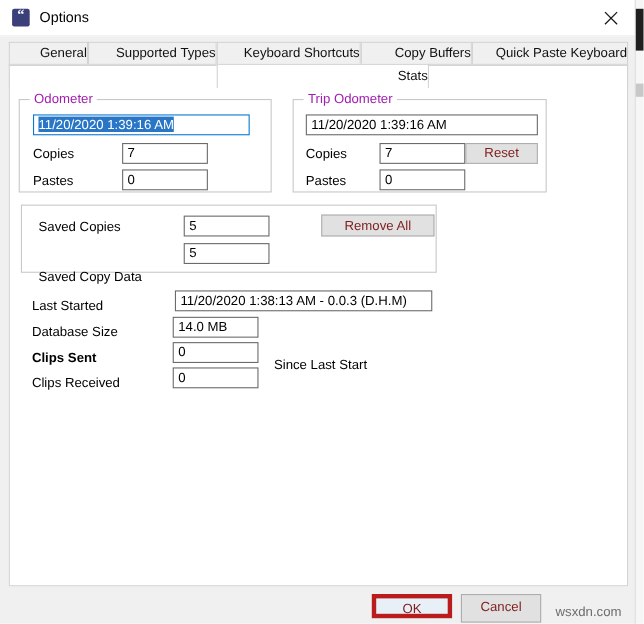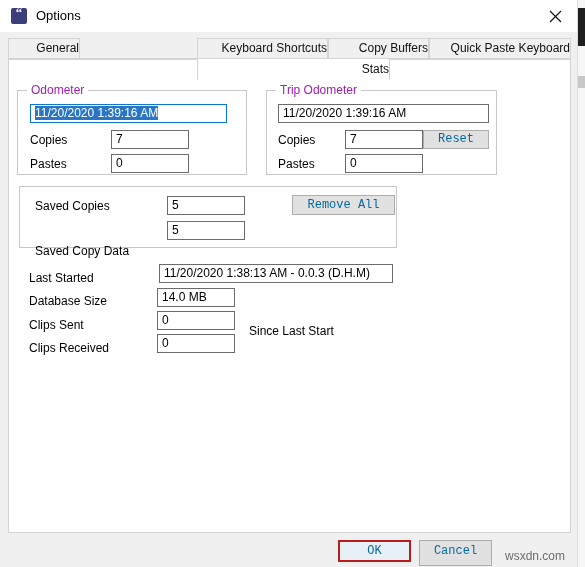--- a/index.html
+++ b/index.html
@@ -154,29 +154,29 @@
     color: #000000;
     white-space: nowrap;
   }
 
   
   .btn {
     position: absolute;
     box-sizing: border-box;
     background: #e1e1e1;
     border: 1px solid #adadad;
-    font-family: Liberation Mono, monospace;
-    font-size: 12px;
-    color: #0369a1;
+    font-family: Liberation Sans, sans-serif;
+    font-size: 12px;
+    color: #7f1d1d;
     text-align: center;
     white-space: nowrap;
     cursor: default;
   }
   .btn.default {
-    border: 2px solid #b91c1c;
+    border: 4px solid #b91c1c;
     background: #e8f0f7;
   }
 
   
   #footer { position: absolute; left: 0; top: 533px; width: 578px; height: 34px; }
   #watermark {
     position: absolute;
     left: 505px; top: 549px;
     font-size: 12px;
     color: #6d6d6d;
@@ -213,20 +213,21 @@
     <div id="close-btn">
       <svg width="13" height="13" viewBox="0 0 13 13" aria-hidden="true">
         <line x1="1" y1="1" x2="12" y2="12" stroke="#1a1a1a" stroke-width="1.2"></line>
         <line x1="12" y1="1" x2="1" y2="12" stroke="#1a1a1a" stroke-width="1.2"></line>
       </svg>
     </div>
   </div>
 
   <div id="tabstrip">
     <div class="tab row1" style="left:0px;  width:72px;">General</div>
+    <div class="tab row1" style="left:72px; width:117px;">Supported Types</div>
     <div class="tab row1" style="left:189px;width:131px;">Keyboard Shortcuts</div>
     <div class="tab row1" style="left:320px;width:101px;">Copy Buffers</div>
     <div class="tab row1" style="left:421px;width:142px;">Quick Paste Keyboard</div>
 
     <div class="tab row2" style="left:0px;  width:189px;">Friends</div>
     <div class="tab row2 selected" style="left:189px;width:193px;">Stats</div>
     <div class="tab row2" style="left:382px;width:181px;">About</div>
   </div>
 
   <div id="content">
@@ -267,21 +268,21 @@
     </div>
 
     <div style="position:absolute; left:0; top:0; width:100%; height:100%;">
 
       <div class="lbl" style="left:20px; top:211px;">Last Started</div>
       <div class="fld" style="left:150px; top:204px; width:234px;">11/20/2020 1:38:13 AM  -  0.0.3 (D.H.M)</div>
 
       <div class="lbl" style="left:20px; top:234px;">Database Size</div>
       <div class="fld" style="left:148px; top:228px; width:78px;">14.0 MB</div>
 
-      <div class="lbl" style="left:20px; top:258px;">Clips Sent</div>
+      <div class="lbl" style="left:20px; top:258px;font-weight:bold;">Clips Sent</div>
       <div class="fld" style="left:148px; top:251px; width:78px;">0</div>
 
       <div class="lbl" style="left:20px; top:281px;">Clips Received</div>
       <div class="fld" style="left:148px; top:274px; width:78px;">0</div>
 
       <div class="lbl" style="left:240px; top:264px;">Since Last Start</div>
     </div>
 
   </div>
 

